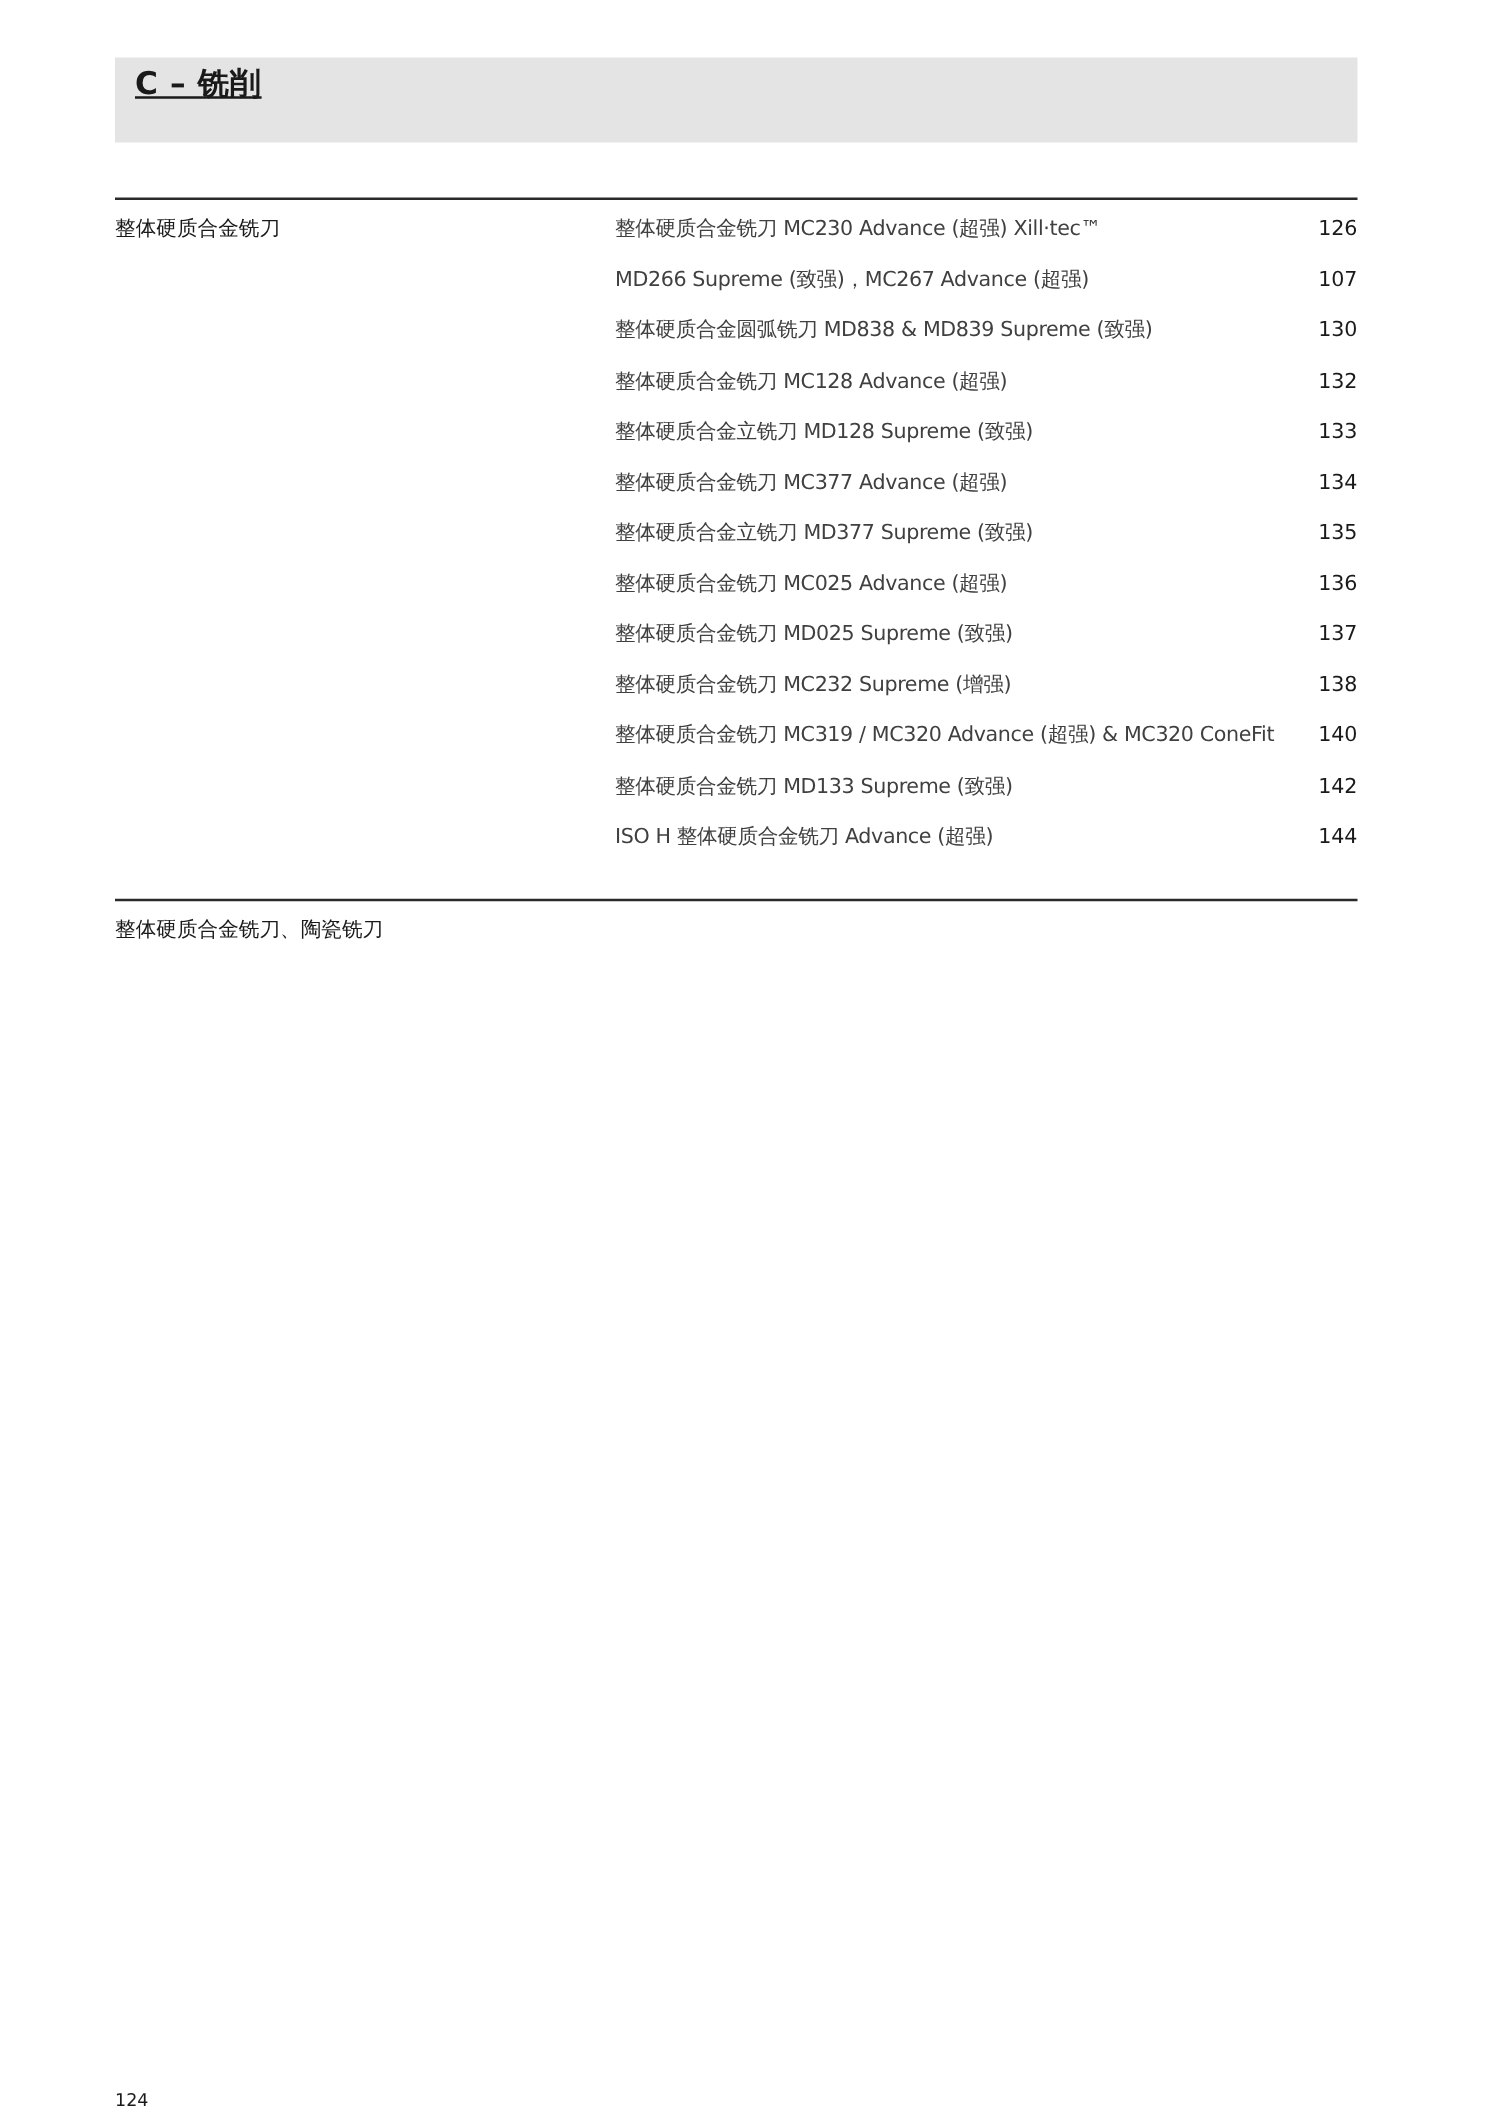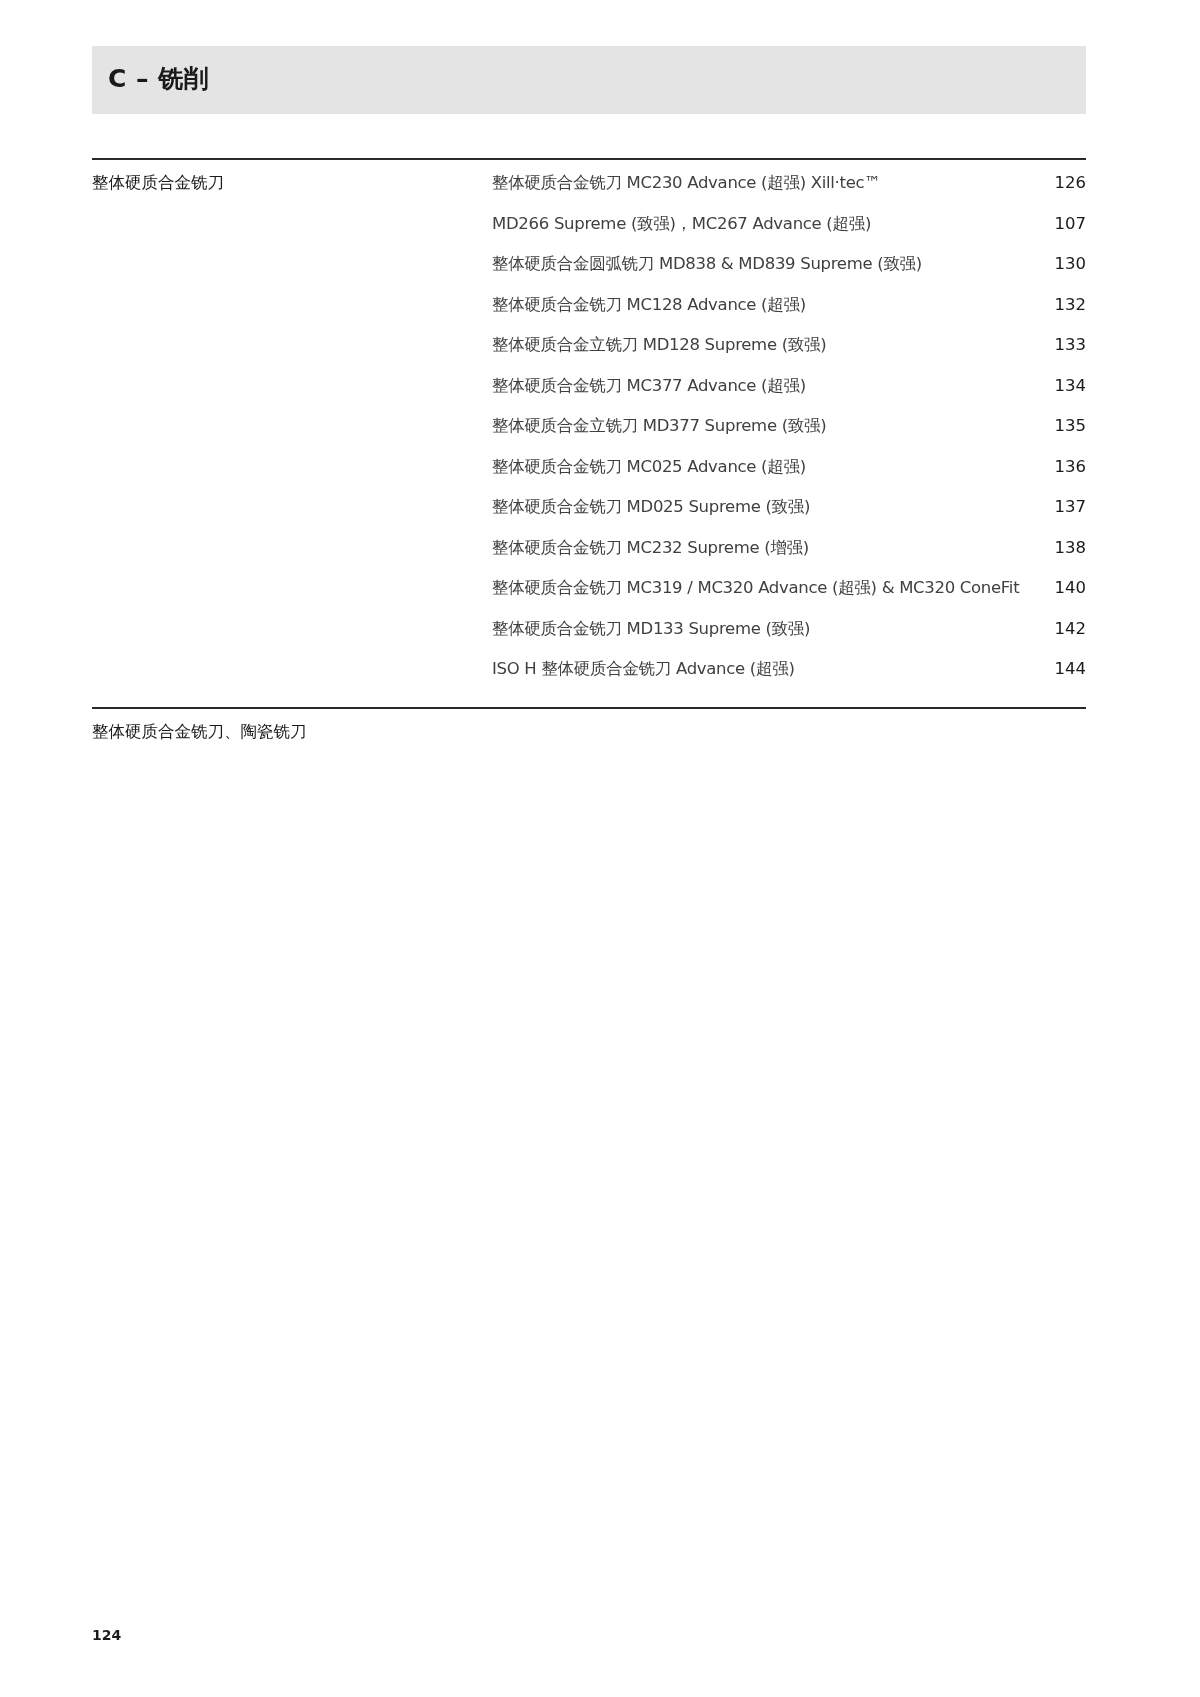--- a/index.html
+++ b/index.html
@@ -1,30 +1,30 @@
 <!DOCTYPE html>
 <html><head>
   <meta charset="utf-8">
   <style>
     html, body { margin: 0; padding: 0; background: #ffffff; }
     body { width: 1200px; height: 1697px; position: relative; overflow: hidden;
            font-family: "DejaVu Sans", "Liberation Sans", sans-serif; color: #1a1a1a; }
     .header-box { position: absolute; left: 92px; top: 46px; width: 994px; height: 68px;
                   background: #e4e4e4; }
-    .header-title { position: absolute; left: 16px; top: 16px; font-size: 25px; font-weight: bold;
-                    letter-spacing: 0.5px; color: #1a1a1a; }
+    .header-title { position: absolute; left: 16px; top: 4px; font-size: 25px; font-weight: bold;
+                    letter-spacing: 0.5px; color: #1a1a1a; text-decoration: underline; }
     .toc { position: absolute; left: 92px; top: 158px; width: 994px; }
-    .section { border-top: 2px solid #2a2a2a; padding-top: 12px; padding-bottom: 8px; position: relative; }
+    .section { border-top: 2px solid #2a2a2a; padding-top: 12px; padding-bottom: 20px; position: relative; }
     .section-title { position: absolute; left: 0; top: 12px; font-size: 16.5px; color: #1a1a1a; }
     .entries { margin-left: 400px; }
     .entry { display: flex; justify-content: space-between; align-items: baseline;
              height: 40.5px; font-size: 16.5px; }
     .entry-label { color: #404040; letter-spacing: -0.3px; }
     .entry-page { color: #1a1a1a; text-align: right; min-width: 40px; }
-    .page-number { position: absolute; left: 92px; top: 1627px; font-size: 14px; font-weight: bold; color: #1a1a1a; }
+    .page-number { position: absolute; left: 92px; top: 1673px; font-size: 14px; font-weight: normal; color: #1a1a1a; }
   </style>
 </head>
 <body>
 
 <div class="header-box">
   <div class="header-title">C – 铣削</div>
 </div>
 
 <div class="toc">
   <div class="section">

